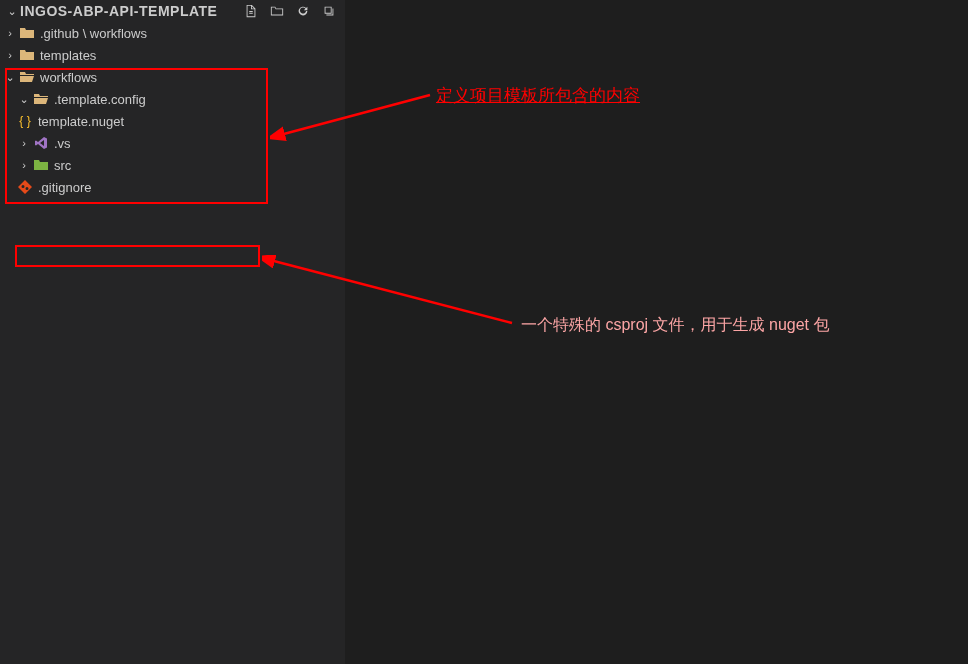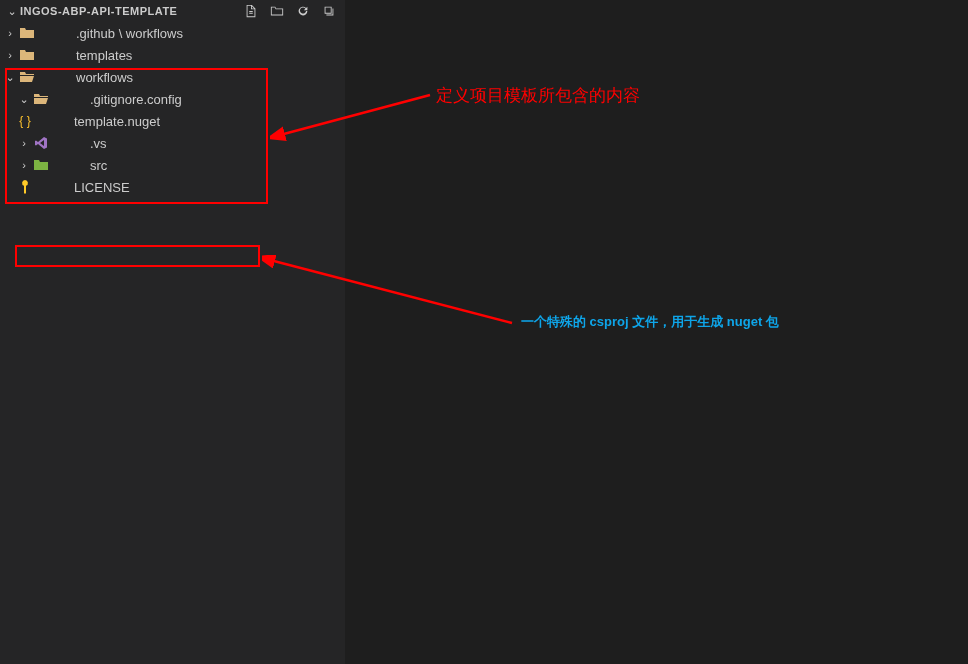--- a/index.html
+++ b/index.html
@@ -31,21 +31,21 @@
       align-items: center;
       flex: 1;
     }
     .chevron {
       width: 16px;
       text-align: center;
       color: #cccccc;
       font-size: 11px;
     }
     .title-text {
-      font-size: 11px;
+      font-size: 14px;
       font-weight: bold;
       letter-spacing: 0.5px;
       color: #cccccc;
     }
     .header-actions {
       display: flex;
       gap: 10px;
     }
     .action-icon {
       width: 16px;
@@ -77,21 +77,20 @@
       height: 18px;
       display: flex;
       align-items: center;
       justify-content: center;
       margin-right: 4px;
       font-size: 12px;
     }
     .tree-label {
       color: #cccccc;
       white-space: nowrap;
-      margin-left: 36px;
     }
     .icon-folder { color: #dcb67a; }
     .icon-folder-open { color: #dcb67a; }
     .icon-json { color: #fbc02d; }
     .icon-vs { color: #a074c4; }
     .icon-folder-green { color: #7cb342; }
     .icon-sln { color: #a074c4; }
     .icon-git { color: #e64a19; }
     .icon-csproj { color: #42a5f5; }
     .icon-license { color: #ffca28; }
@@ -123,31 +122,31 @@
       pointer-events: none;
       z-index: 10;
     }
     .annotation-1 {
       position: absolute;
       left: 436px;
       top: 84px;
       color: #ff0000;
       font-size: 17px;
       font-family: "Microsoft YaHei", sans-serif;
+      text-decoration: underline;
     }
     .annotation-2 {
       position: absolute;
       left: 521px;
       top: 312px;
-      color: #0ea5e9;
-      font-size: 13px;
+      color: #fca5a5;
+      font-size: 16px;
       font-family: "Microsoft YaHei", sans-serif;
       max-width: 400px;
       line-height: 1.6;
-      font-weight: bold;
     }
     .arrow {
       position: absolute;
       pointer-events: none;
       z-index: 5;
     }
     svg.folder-svg { width: 16px; height: 16px; }
   </style>
 </head>
 <body>
@@ -214,21 +213,21 @@
       <span class="tree-label">workflows</span>
     </div>
 
     <div class="tree-item indent-1">
       <span class="tree-chevron">⌄</span>
       <span class="tree-icon icon-folder-open">
         <svg class="folder-svg" viewBox="0 0 16 16" fill="currentColor">
             <path d="M1 3h5l1 2h8v1H1V3zm0 4h14l-2 6H1V7z"></path>
           </svg>
       </span>
-      <span class="tree-label">.gitignore.config</span>
+      <span class="tree-label">.template.config</span>
     </div>
 
     <div class="tree-item indent-2 no-chevron">
       <span class="tree-icon icon-json">{ }</span>
       <span class="tree-label">template.nuget</span>
     </div>
 
     <div class="tree-item indent-1">
       <span class="tree-chevron">›</span>
       <span class="tree-icon icon-vs">
@@ -244,30 +243,30 @@
       <span class="tree-icon icon-folder-green">
         <svg class="folder-svg" viewBox="0 0 16 16" fill="currentColor">
             <path d="M1 3h5l1 2h8v8H1V3z"></path>
           </svg>
       </span>
       <span class="tree-label">src</span>
     </div>
 
 
 
-
-
     <div class="tree-item indent-0 no-chevron">
-      <span class="tree-icon icon-license">
-        <svg class="folder-svg" viewBox="0 0 16 16" fill="currentColor">
-            <path d="M8 1a3 3 0 0 1 1 5.8V15l-1-1-1 1V6.8A3 3 0 0 1 8 1z"></path>
-          </svg>
-      </span>
-      <span class="tree-label">LICENSE</span>
-    </div>
+      <span class="tree-icon icon-git">
+        <svg class="folder-svg" viewBox="0 0 16 16" fill="currentColor">
+            <path d="M8 1l7 7-7 7-7-7 7-7zm-2 5a1.5 1.5 0 1 0 0 3 1.5 1.5 0 0 0 0-3zm4 2a1.5 1.5 0 1 0 0 3 1.5 1.5 0 0 0 0-3z"></path>
+          </svg>
+      </span>
+      <span class="tree-label">.gitignore</span>
+    </div>
+
+
 
   </div>
 
   <div class="red-box-1"></div>
   <div class="red-box-2"></div>
 </div>
 
 <svg class="arrow" style="left:270px; top:85px;" width="165" height="60">
   <defs>
     <marker id="ah1" markerWidth="10" markerHeight="10" refX="2" refY="3" orient="auto">

